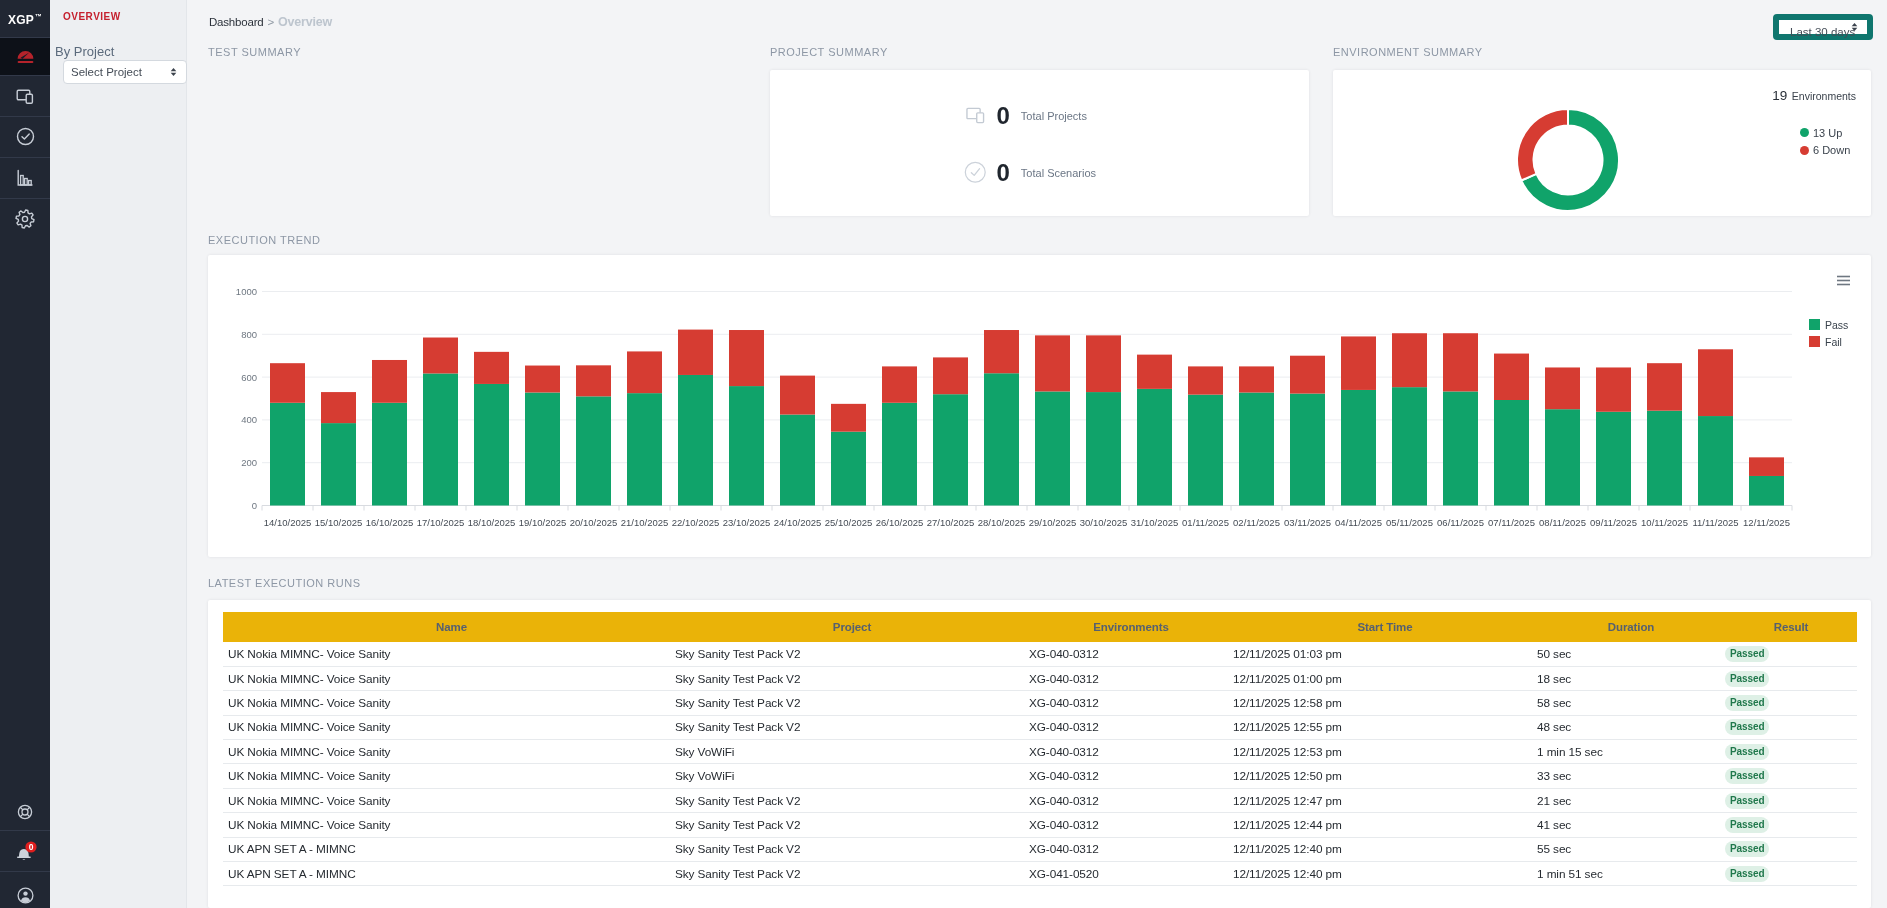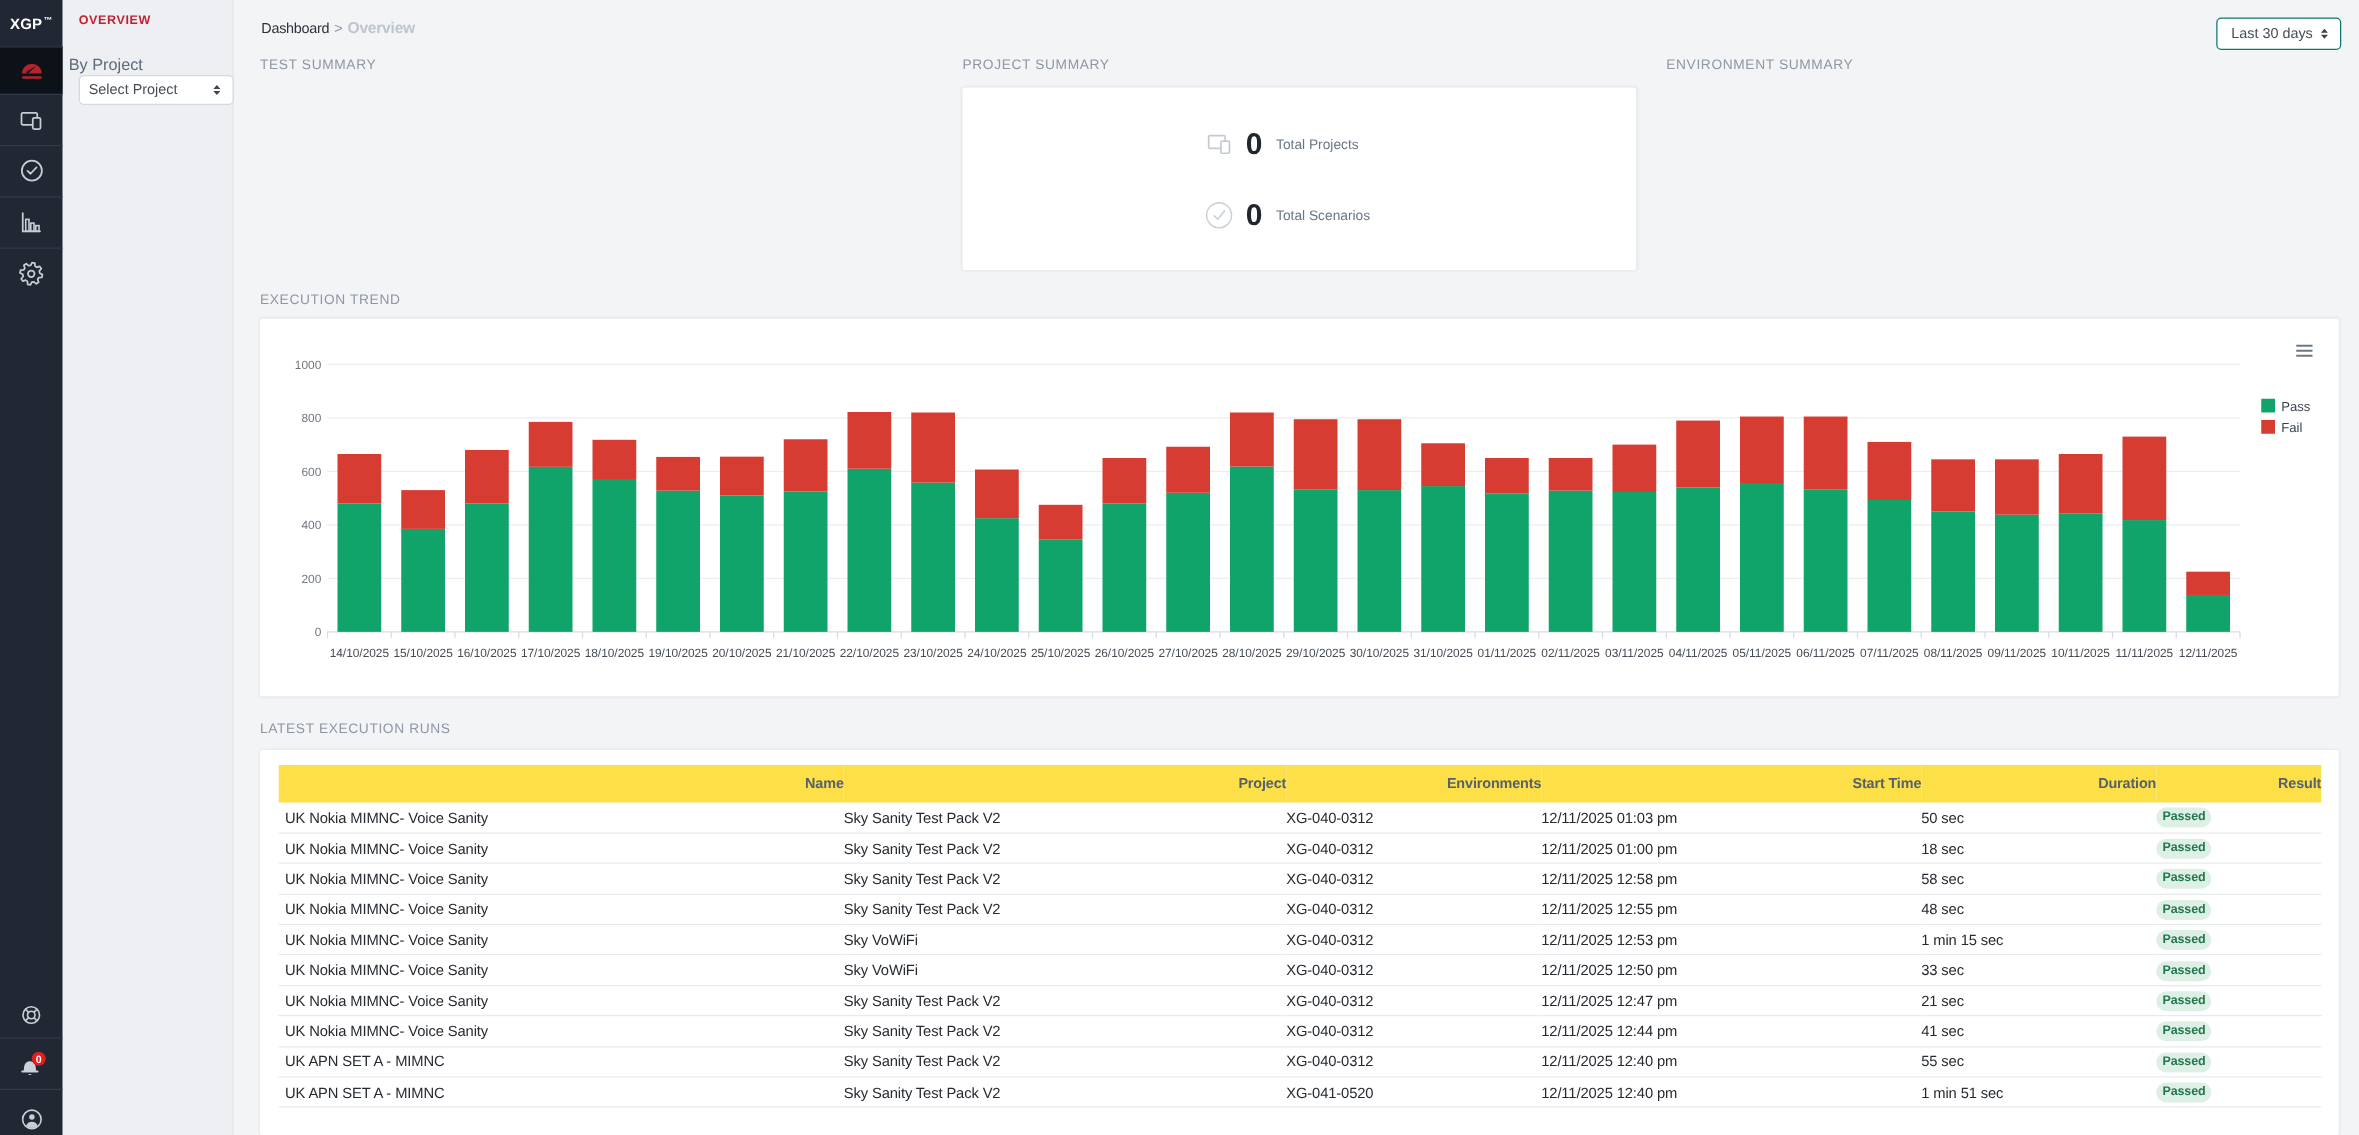--- a/index.html
+++ b/index.html
@@ -10,32 +10,32 @@
 .sep-none{border-top:none}
 .panel{position:absolute;left:50px;top:0;width:137px;height:908px;background:#edeff2;border-right:1px solid #e3e6ea;z-index:4}
 .panel .ov{position:absolute;left:13px;top:11px;color:#c5202e;font-weight:bold;font-size:10px;letter-spacing:.5px}
 .panel .byp{position:absolute;left:5px;top:44px;color:#5b6a7c;font-size:13px}
 .panel .sel{position:absolute;left:13px;top:60px;width:124px;height:24px;background:#fff;border:1px solid #d4d9df;border-radius:4px;font-size:11.5px;color:#454d57;line-height:22px;padding-left:7px}
 .panel .sel svg,.timesel svg{position:absolute;right:8px;top:50%;transform:translateY(-50%) scale(.8)}
 main{position:absolute;left:187px;top:0;width:1700px;height:908px;background:#f3f4f6}
 .crumb{position:absolute;left:22px;top:15px;font-size:11.5px;color:#2c323b;letter-spacing:-.2px}
 .crumb .gt{color:#8e98a3;margin:0 4px;font-size:11.5px}
 .crumb .cur{color:#bdc5ce;font-weight:bold;font-size:12.5px}
-.timesel{position:absolute;right:14px;top:14px;width:100px;height:26px;background:#fff;border:1px solid #0f766e;border-radius:4px;font-size:11.5px;color:#454d57;line-height:24px;padding-left:11px}
+.timesel{position:absolute;right:14px;top:14px;width:100px;height:26px;background:#fff;border:6px solid #0f766e;border-radius:4px;font-size:11.5px;color:#454d57;line-height:24px;padding-left:11px}
 .sect{position:absolute;font-size:11px;font-weight:normal;color:#8d97a5;letter-spacing:.5px}
 .card{position:absolute;background:#fff;border-radius:2px;box-shadow:0 0 3px rgba(40,50,60,.10)}
 .leg{position:absolute;font-size:11px;color:#3a424c;white-space:nowrap}
 .leg i{display:inline-block;width:9px;height:9px;border-radius:50%;margin-right:4px;position:relative;top:0.5px}
 .bignum{font-size:13.5px;color:#2b3139}
 .smlab{font-size:10.5px;color:#3a424c}
 .zrow{position:absolute;display:flex;align-items:center}
 .zrow .z{font-size:24px;font-weight:600;color:#20262e;margin:0 12px 0 10px;letter-spacing:-1px}
 .zrow .zl{font-size:11px;color:#6b7685}
 .runs{position:absolute;left:15px;top:12px;width:1634px;border-collapse:collapse;font-size:11.8px;color:#262b31;letter-spacing:-.1px}
-.runs th{background:#fde047;color:#566070;font-size:11.5px;font-weight:bold;text-align:right;height:30px;padding:0}
+.runs th{background:#eab308;color:#566070;font-size:11.5px;font-weight:bold;text-align:center;height:30px;padding:0}
 .runs .c1{padding-left:5px}
 .runs td{height:24.4px;border-bottom:1px solid #e7eaed;padding:0}
 .badge{display:inline-block;background:#def0e6;color:#20784c;font-size:10px;font-weight:bold;line-height:16px;padding:0 5px;border-radius:8px}
 </style></head><body>
 <div class="rail">
 <div class="logo">XGP<sup>™</sup></div>
 <div class="item active" style="top:36.5px;height:38px">
       <svg width="19" height="17" viewBox="0 0 19 17">
         <path d="M1.6,10.8 A7.9,7.9 0 0 1 17.4,10.8 Z" fill="#b5232b"></path>
         <path d="M4.6,9.8 L13.2,4.4 L6.4,11 Z" fill="#161b26"></path>
@@ -122,20 +122,29 @@
         <span class="zl">Total Projects</span>
       </div>
 <div class="zrow" style="left:194px;top:89.5px;height:26px">
         <svg width="22.5" height="22.5" viewBox="0 0 26 26">
           <circle cx="13" cy="13" r="11.5" fill="none" stroke="#ccd2da" stroke-width="1.4"></circle>
           <path d="M8.5 13.5 L11.8 16.6 L18 8.9" fill="none" stroke="#ccd2da" stroke-width="1.5" stroke-linecap="round" stroke-linejoin="round"></path>
         </svg>
         <span class="z">0</span>
         <span class="zl">Total Scenarios</span>
       </div>
+</div>
+<div class="card" style="left:1146px;top:70px;width:538px;height:146px">
+<div style="position:absolute;left:180px;top:35px"><svg width="110" height="110" viewBox="0 0 110 110">
+          <path d="M55.00,4.00 A51,51 0 1 1 8.30,75.49 L23.41,68.86 A34.5,34.5 0 1 0 55.00,20.50 Z" fill="#10a36a" stroke="#ffffff" stroke-width="2"></path>
+          <path d="M8.30,75.49 A51,51 0 0 1 55.00,4.00 L55.00,20.50 A34.5,34.5 0 0 0 23.41,68.86 Z" fill="#d63c32" stroke="#ffffff" stroke-width="2"></path>
+        </svg></div>
+<div style="position:absolute;right:15px;top:16px"><span class="bignum">19</span> <span class="smlab">Environments</span></div>
+<div class="leg" style="left:467px;top:56.5px"><i style="background:#10a36a"></i>13 Up</div>
+<div class="leg" style="left:467px;top:74px"><i style="background:#d63c32"></i>6 Down</div>
 </div>
 <div class="sect" style="left:21px;top:234px">EXECUTION TREND</div>
 <div class="card" style="left:21px;top:255px;width:1663px;height:302px">
 <svg width="1663" height="302" viewBox="0 0 1663 302" font-family="Liberation Sans, sans-serif">
         <line x1="54" y1="36.5" x2="1584" y2="36.5" stroke="#ebedf0" stroke-width="1"></line>
         <line x1="54" y1="79.3" x2="1584" y2="79.3" stroke="#ebedf0" stroke-width="1"></line>
         <line x1="54" y1="122.1" x2="1584" y2="122.1" stroke="#ebedf0" stroke-width="1"></line>
         <line x1="54" y1="164.9" x2="1584" y2="164.9" stroke="#ebedf0" stroke-width="1"></line>
         <line x1="54" y1="207.7" x2="1584" y2="207.7" stroke="#ebedf0" stroke-width="1"></line>
         <line x1="54" y1="250.5" x2="1584" y2="250.5" stroke="#d8dbe0" stroke-width="1"></line>

